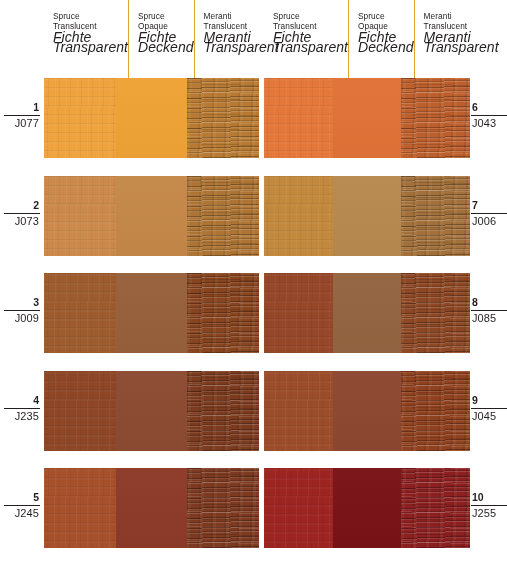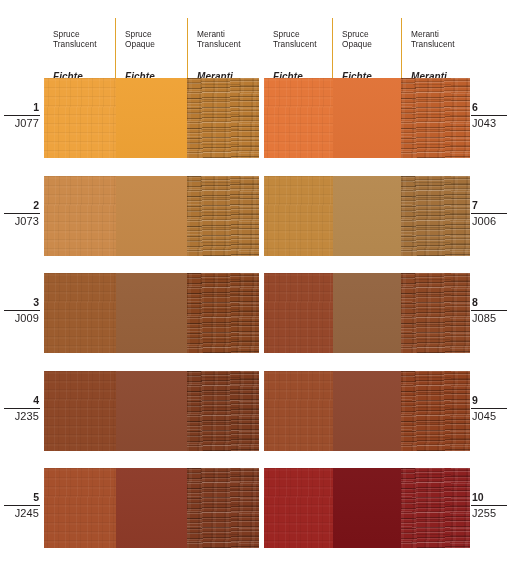--- a/index.html
+++ b/index.html
@@ -19,21 +19,21 @@
   .chart {
     position: absolute;
     left: 0; top: 0;
     width: 507px;
     height: 569px;
   }
 
   
   .header-band {
     position: absolute;
-    top: 18px;
+    top: 0;
     height: 98px;
     width: 100%;
   }
   .hdr-group {
     position: absolute;
     top: 0;
     height: 78px;
     display: flex;
   }
   .hdr-group.left  { left: 44px;  width: 215px; }
@@ -49,25 +49,25 @@
     border-left: 1px solid #e0a32e;
   }
   .hdr-en {
     font-size: 8.3px;
     line-height: 10.4px;
     letter-spacing: 0.05px;
     color: #231f20;
     white-space: pre-line;
   }
   .hdr-de {
-    margin-top: 22px;
-    font-size: 10px;
+    margin-top: 0;
+    font-size: 14px;
     line-height: 10.4px;
     font-style: italic;
-    font-weight: bold;
+    font-weight: normal;
     letter-spacing: 0.05px;
     color: #231f20;
     white-space: pre-line;
   }
 
   
   .row {
     position: absolute;
     height: 80px;
   }

